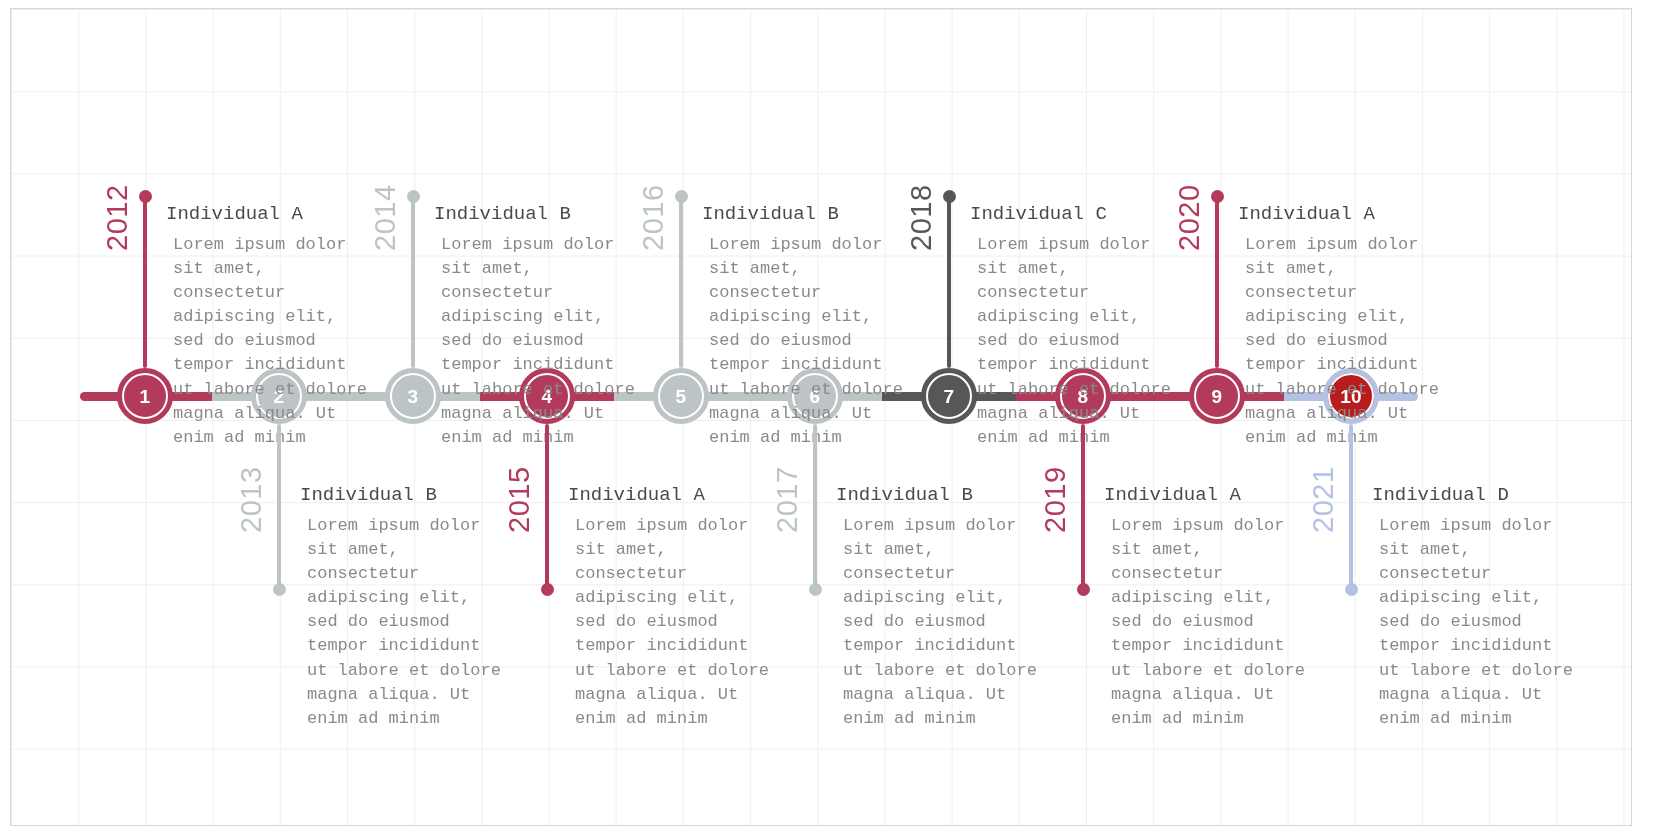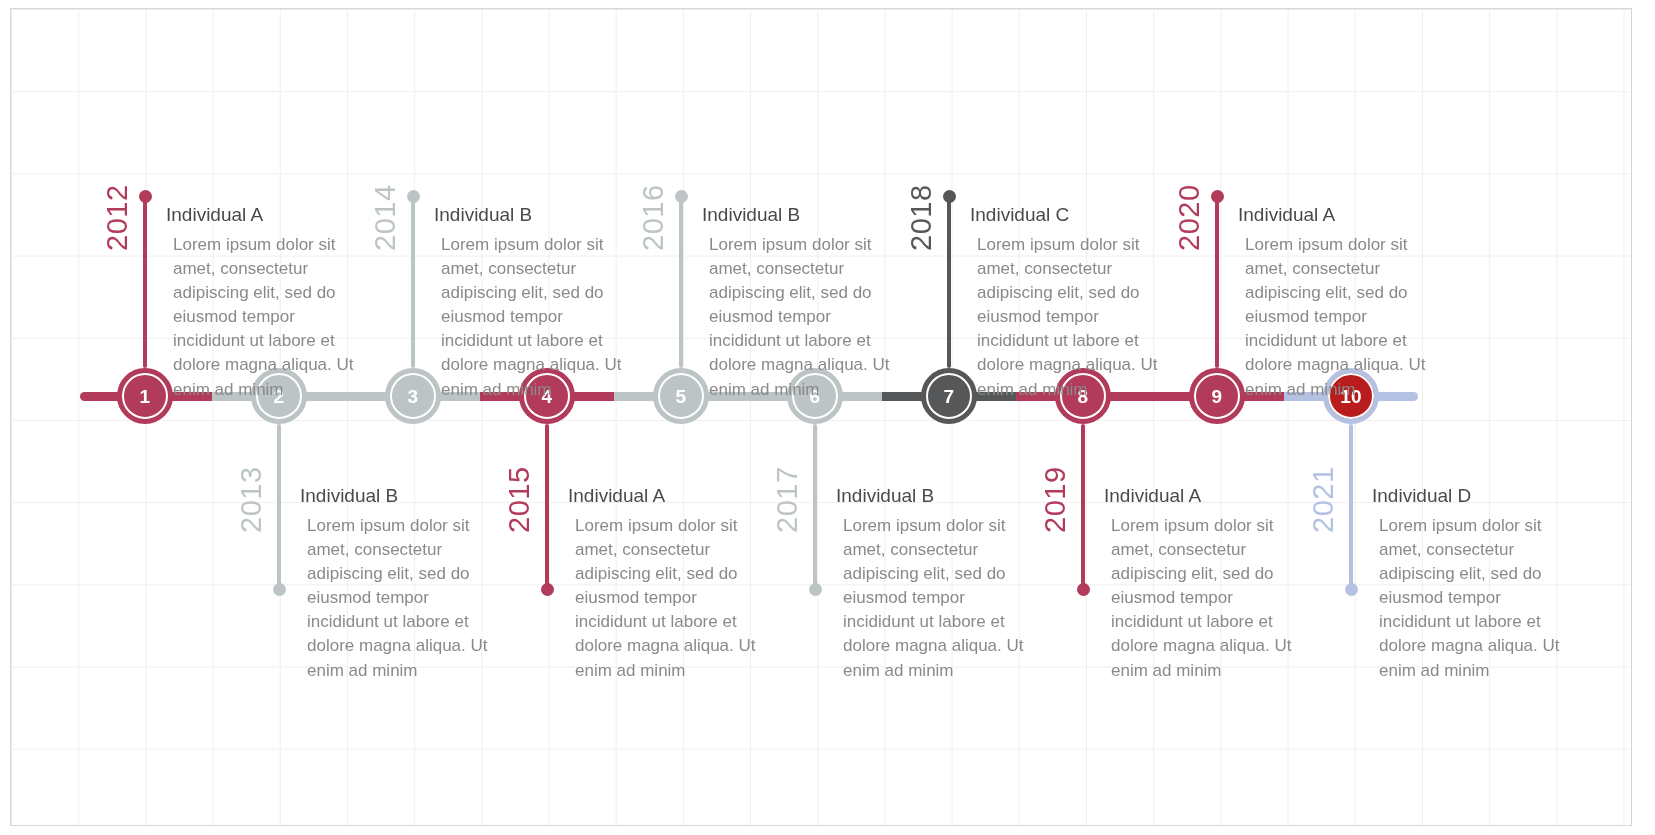--- a/index.html
+++ b/index.html
@@ -95,20 +95,21 @@
     white-space: nowrap;
     transform-origin: left bottom;
     transform: rotate(-90deg);
     line-height: 1;
   }
 
   
   .entry-text {
     position: absolute;
     width: 210px;
+    font-family: Liberation Mono, monospace;
   }
   .entry-title {
     font-size: 19px;
     font-weight: 400;
     color: #4a4a4a;
     line-height: 1.15;
     margin: 0 0 7px 0;
     white-space: nowrap;
   }
   .entry-body {

